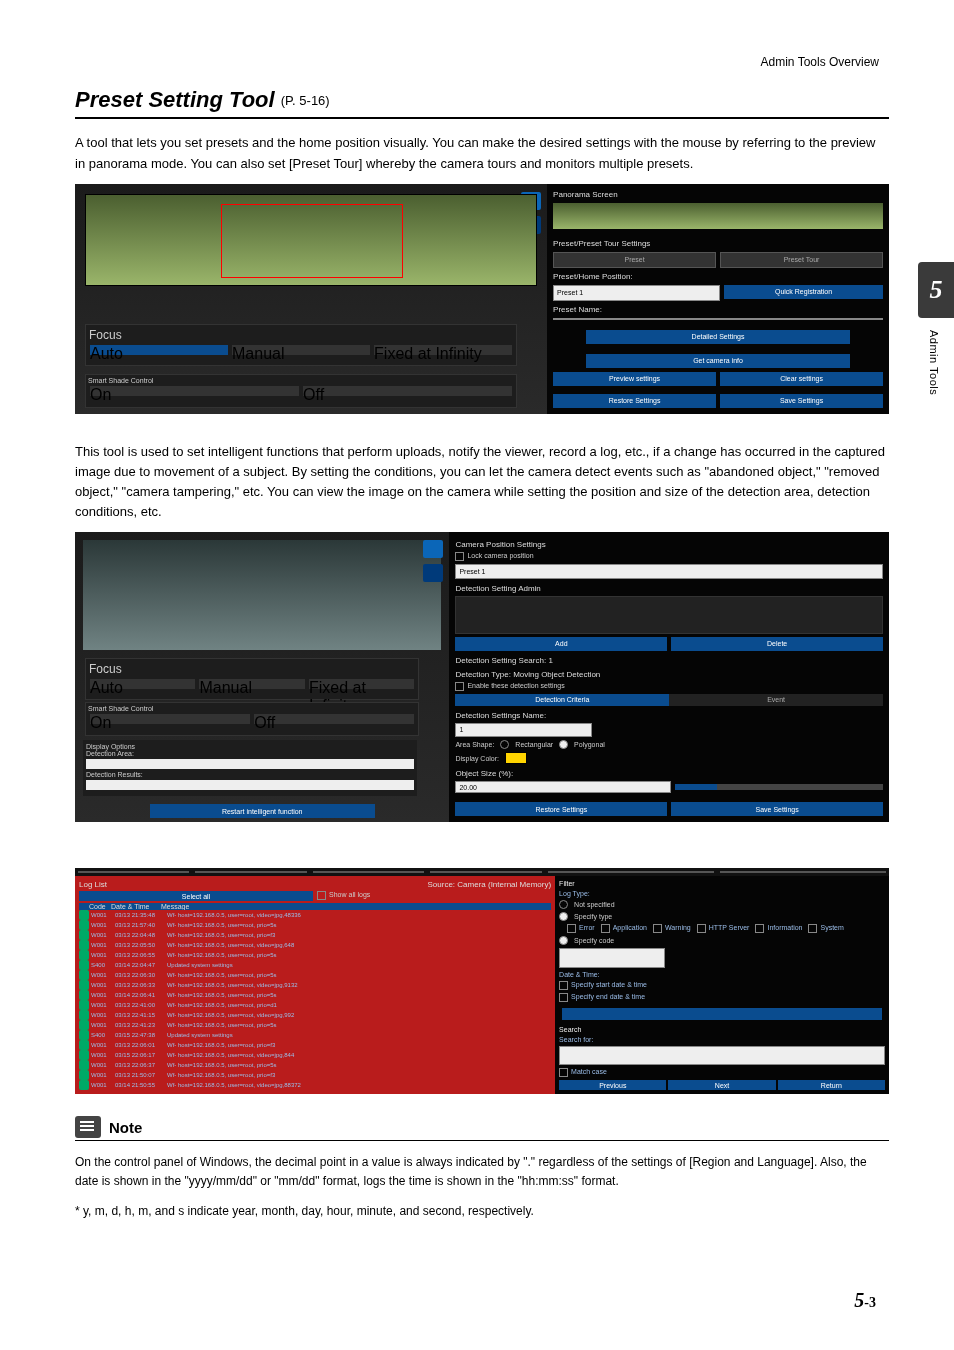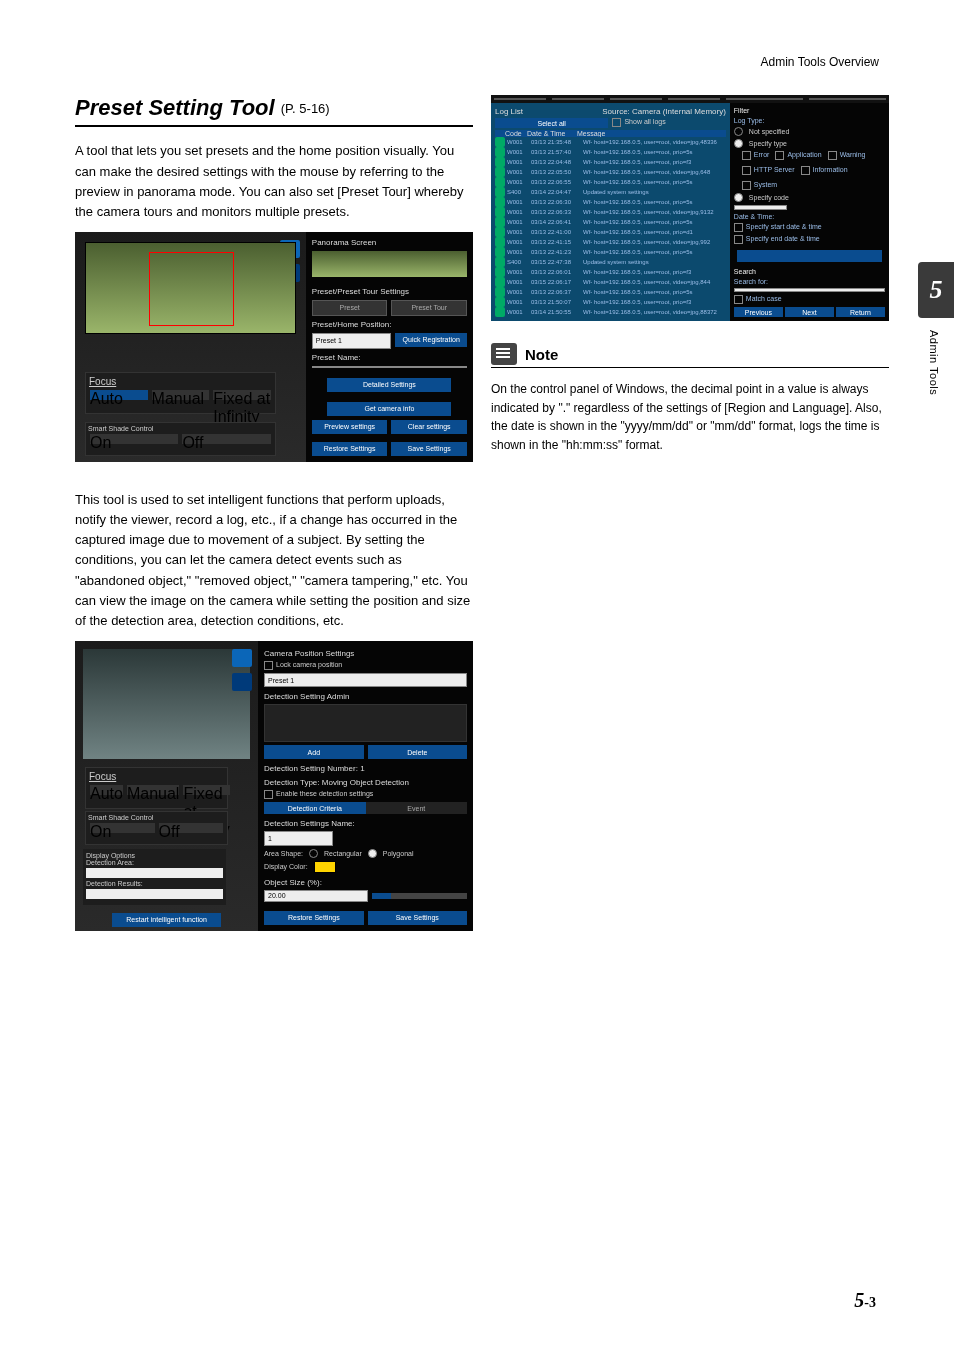--- a/index.html
+++ b/index.html
@@ -22,21 +22,22 @@
   }
   .header-right {
     position: absolute;
     top: 55px;
     right: 75px;
     font-size: 12px;
   }
   .columns {
     display: flex;
     gap: 18px;
-    margin-top: 40px;
+    margin-top: 32px;
+    flex-direction: column;
   }
   .col {
     flex: 1;
     min-width: 0;
   }
   .section-title {
     font-family: Arial, sans-serif;
     font-style: italic;
     font-weight: bold;
     font-size: 22px;
@@ -70,21 +71,21 @@
   }
   
   .preset-left { flex: 0 0 58%; background: linear-gradient(#1b1b1b,#2a2a2a); position:relative;}
   .preset-right { flex: 1; background:#050505; padding:6px; display:flex; flex-direction:column; gap:4px;}
   .panorama {margin:10px; height:90px; background: linear-gradient(#4b5f30,#9ab56a); border:1px solid #000; position:relative;}
   .panorama::after{content:""; position:absolute; left:30%; top:10%; width:40%; height:80%; border:1px solid #f00;}
   .sidebtns{position:absolute; right:6px; top:8px; display:flex; flex-direction:column; gap:6px;}
   .sq{width:20px;height:18px;background:#0b66b8;border-radius:2px;}
   .sq2{width:20px;height:18px;background:#003a7a;border-radius:2px;}
   .focusbox{position:absolute;left:10px;bottom:48px;right:30px;height:40px;background:#1d1d1d;border:1px solid #333;}
-  .focusbox .lbl{color:#ccc;font-size:10px;margin:3px;text-decoration:underline;}
+  .focusbox .lbl{color:#ccc;font-size:12px;margin:3px;}
   .focusbox .row{display:flex;gap:4px;margin:0 4px;}
   .minibtn{flex:1;height:10px;background:#0a4c8f;}
   .sscbox{position:absolute;left:10px;bottom:6px;right:30px;height:32px;background:#1d1d1d;border:1px solid #333;}
   .sscbox .lbl{color:#ccc;font-size:7px;margin:2px;}
   .sscbox .row{display:flex;gap:4px;margin:0 4px;align-items:flex-end;}
   .presethead{color:#ddd;font-size:8px;}
   .prow{display:flex;gap:4px;}
   .pbtn{flex:1;height:14px;background:#333;border:1px solid #555;color:#aaa;font-size:7px;display:flex;align-items:center;justify-content:center;}
   .dropdown{flex:1;height:14px;background:#eee;border:1px solid #888;font-size:7px;color:#000;display:flex;align-items:center;padding:0 3px;}
   .btnblue{flex:1;height:14px;background:#0a4c8f;color:#fff;font-size:7px;display:flex;align-items:center;justify-content:center;}
@@ -108,21 +109,21 @@
   .dot.on{background:#eee;}
   .sliderbar{height:6px;background:linear-gradient(to right,#0a4c8f 20%,#444 20%);margin:2px 0;}
   .yellowbox{width:20px;height:10px;background:#ffd400;border:1px solid #000;}
   .restartrow{display:flex;gap:4px;margin-top:6px;}
 
   
   .lv-top{height:18px;background:#111;display:flex;gap:6px;padding:3px;}
   .lv-top .b{flex:1;background:#333;border:1px solid #555;}
   .lv-top .b.blue{background:#0a4c8f;}
   .lv-main{flex:1;display:flex;}
-  .lv-log{flex:0 0 58%;background:#0c4a6e;padding:4px;display:flex;flex-direction:column;}
+  .lv-log{flex:0 0 58%;background:#b91c1c;padding:4px;display:flex;flex-direction:column;}
   .lv-filter{flex:1;background:#050505;padding:4px;color:#9bbde8;font-size:7px;display:flex;flex-direction:column;gap:3px;}
   .lv-row{height:10px;display:flex;gap:2px;font-size:6px;color:#9bbde8;align-items:center;}
   .lv-i{width:10px;height:10px;background:#0a6;border-radius:2px;}
   .lv-t{flex:0 0 22px;}
   .lv-d{flex:0 0 50px;}
   .lv-m{flex:1;white-space:nowrap;overflow:hidden;}
   .lv-srchbtn{height:12px;background:#0a4c8f;margin:3px;}
   .lv-chk::before{content:"";display:inline-block;width:7px;height:7px;border:1px solid #888;margin-right:3px;vertical-align:middle;}
   .lv-filter .hd{color:#eee;background:#050505;}
   .note-icon {
@@ -307,21 +308,21 @@
           <div class="intel-right">
             <div class="secthdr">Camera Position Settings</div>
             <div class="lv-chk" style="color:#ccc;font-size:7px;">Lock camera position</div>
             <div class="dropdown">Preset 1</div>
             <div class="secthdr">Detection Setting Admin</div>
             <div class="tbl"></div>
             <div class="prow">
               <div class="btnblue">Add</div>
               <div class="btnblue">Delete</div>
             </div>
-            <div class="secthdr"><span>Detection Setting Number:</span> <span>1</span></div>
+            <div class="secthdr"><span>Detection Setting Search:</span> <span>1</span></div>
             <div class="secthdr"><span>Detection Type:</span> <span>Moving Object Detection</span></div>
             <div class="lv-chk" style="color:#ccc;font-size:7px;">Enable these detection settings</div>
             <div class="tabrow">
               <div class="tabb">Detection Criteria</div>
               <div class="tabb dark">Event</div>
             </div>
             <div class="secthdr">Detection Settings Name:</div>
             <div class="dropdown" style="height:10px;width:30%;">1</div>
             <div class="radiorow">
               <span>Area Shape:</span>
@@ -529,20 +530,21 @@
             </div>
           </div>
         </div>
       </div>
 
       <div class="note-head-bar">
         <div class="note-icon"></div>
         <div class="note-label">Note</div>
       </div>
       <p class="note-text">On the control panel of Windows, the decimal point in a value is always indicated by "." regardless of the settings of [Region and Language]. Also, the date is shown in the "yyyy/mm/dd" or "mm/dd" format, logs the time is shown in the "hh:mm:ss" format.</p>
+      <p class="note-text">* y, m, d, h, m, and s indicate year, month, day, hour, minute, and second, respectively.</p>
     </div>
   </div>
 
   <div class="chapter-tab">5</div>
   <div class="side-label">Admin Tools</div>
   <div class="page-num">
     <span>5</span><span class="sub">-3</span>
   </div>
 </div>
 

